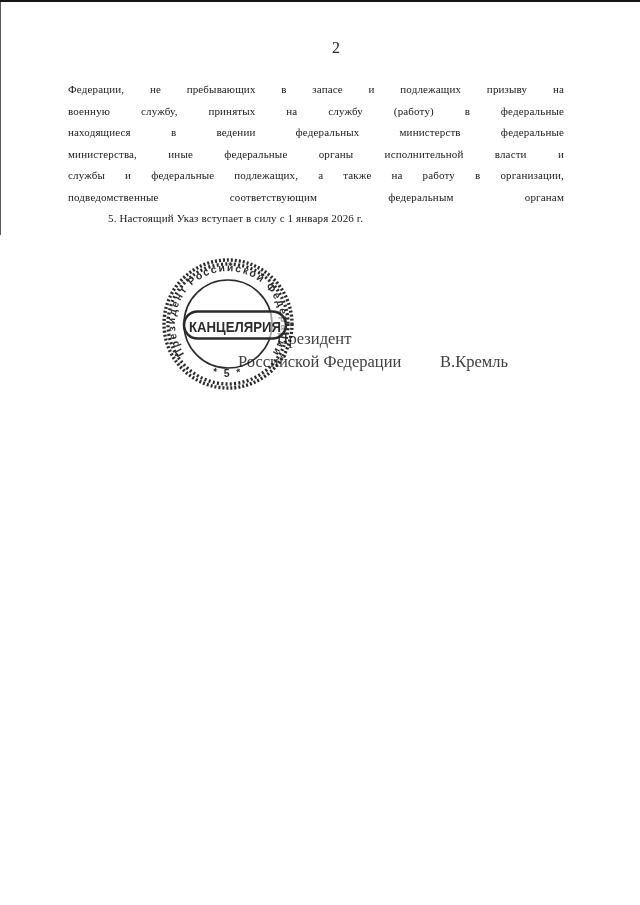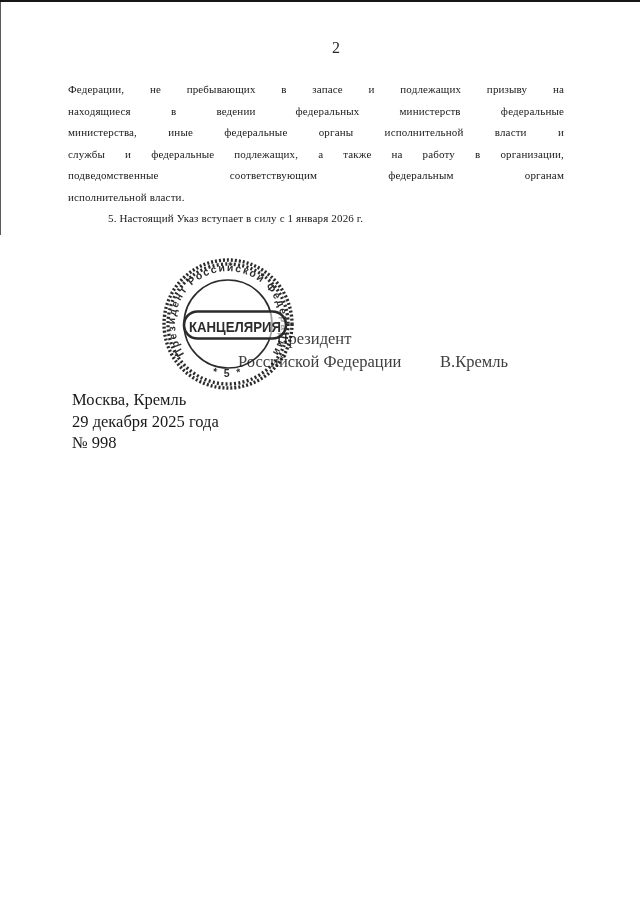--- a/index.html
+++ b/index.html
@@ -34,25 +34,25 @@
 
   <div class="scan-edge-top"></div>
   <div class="scan-edge-left"></div>
 
   <div class="pagenum">2</div>
 
   <div class="bodytext">
     <div>
 
     <div class="jline">Федерации, не пребывающих в запасе и подлежащих призыву на</div>
+        <div class="jline">военную службу, принятых на службу (работу) в федеральные</div>
         <div class="jline">находящиеся в ведении федеральных министерств федеральные</div>
         <div class="jline">министерства, иные федеральные органы исполнительной власти и</div>
         <div class="jline">службы и федеральные подлежащих, а также на работу в организации,</div>
         <div class="jline">подведомственные соответствующим федеральным органам</div>
-        <div class="jline lastline">исполнительной власти.</div>
       </div>
     <div class="clause">5. Настоящий Указ вступает в силу с 1 января 2026 г.</div>
   </div>
 
   <svg class="stamp" viewBox="-75 -75 150 150">
     <circle r="64" fill="none" stroke="#1b1b1b" stroke-width="3.4" stroke-dasharray="2 2"></circle>
     <circle r="60" fill="none" stroke="#1b1b1b" stroke-width="3.4" stroke-dasharray="2 2.3"></circle>
     <circle r="44" fill="none" stroke="#1b1b1b" stroke-width="1.6"></circle>
     <defs>
       <path id="ring-path" d="M -36 39 A 53 53 0 1 1 36 39" fill="none"></path>
@@ -69,19 +69,14 @@
   </svg>
 
   <div class="sig">
     <div class="sig-line1">Президент</div>
     <div class="sig-line2">
       <span>Российской Федерации</span>
       <span>В.Кремль</span>
     </div>
   </div>
 
-  <div class="dateblock">
-    <div>Москва, Кремль</div>
-    <div>29 декабря 2025 года</div>
-    <div>№ 998</div>
-  </div>
 
 </div>
 
 </body></html>

